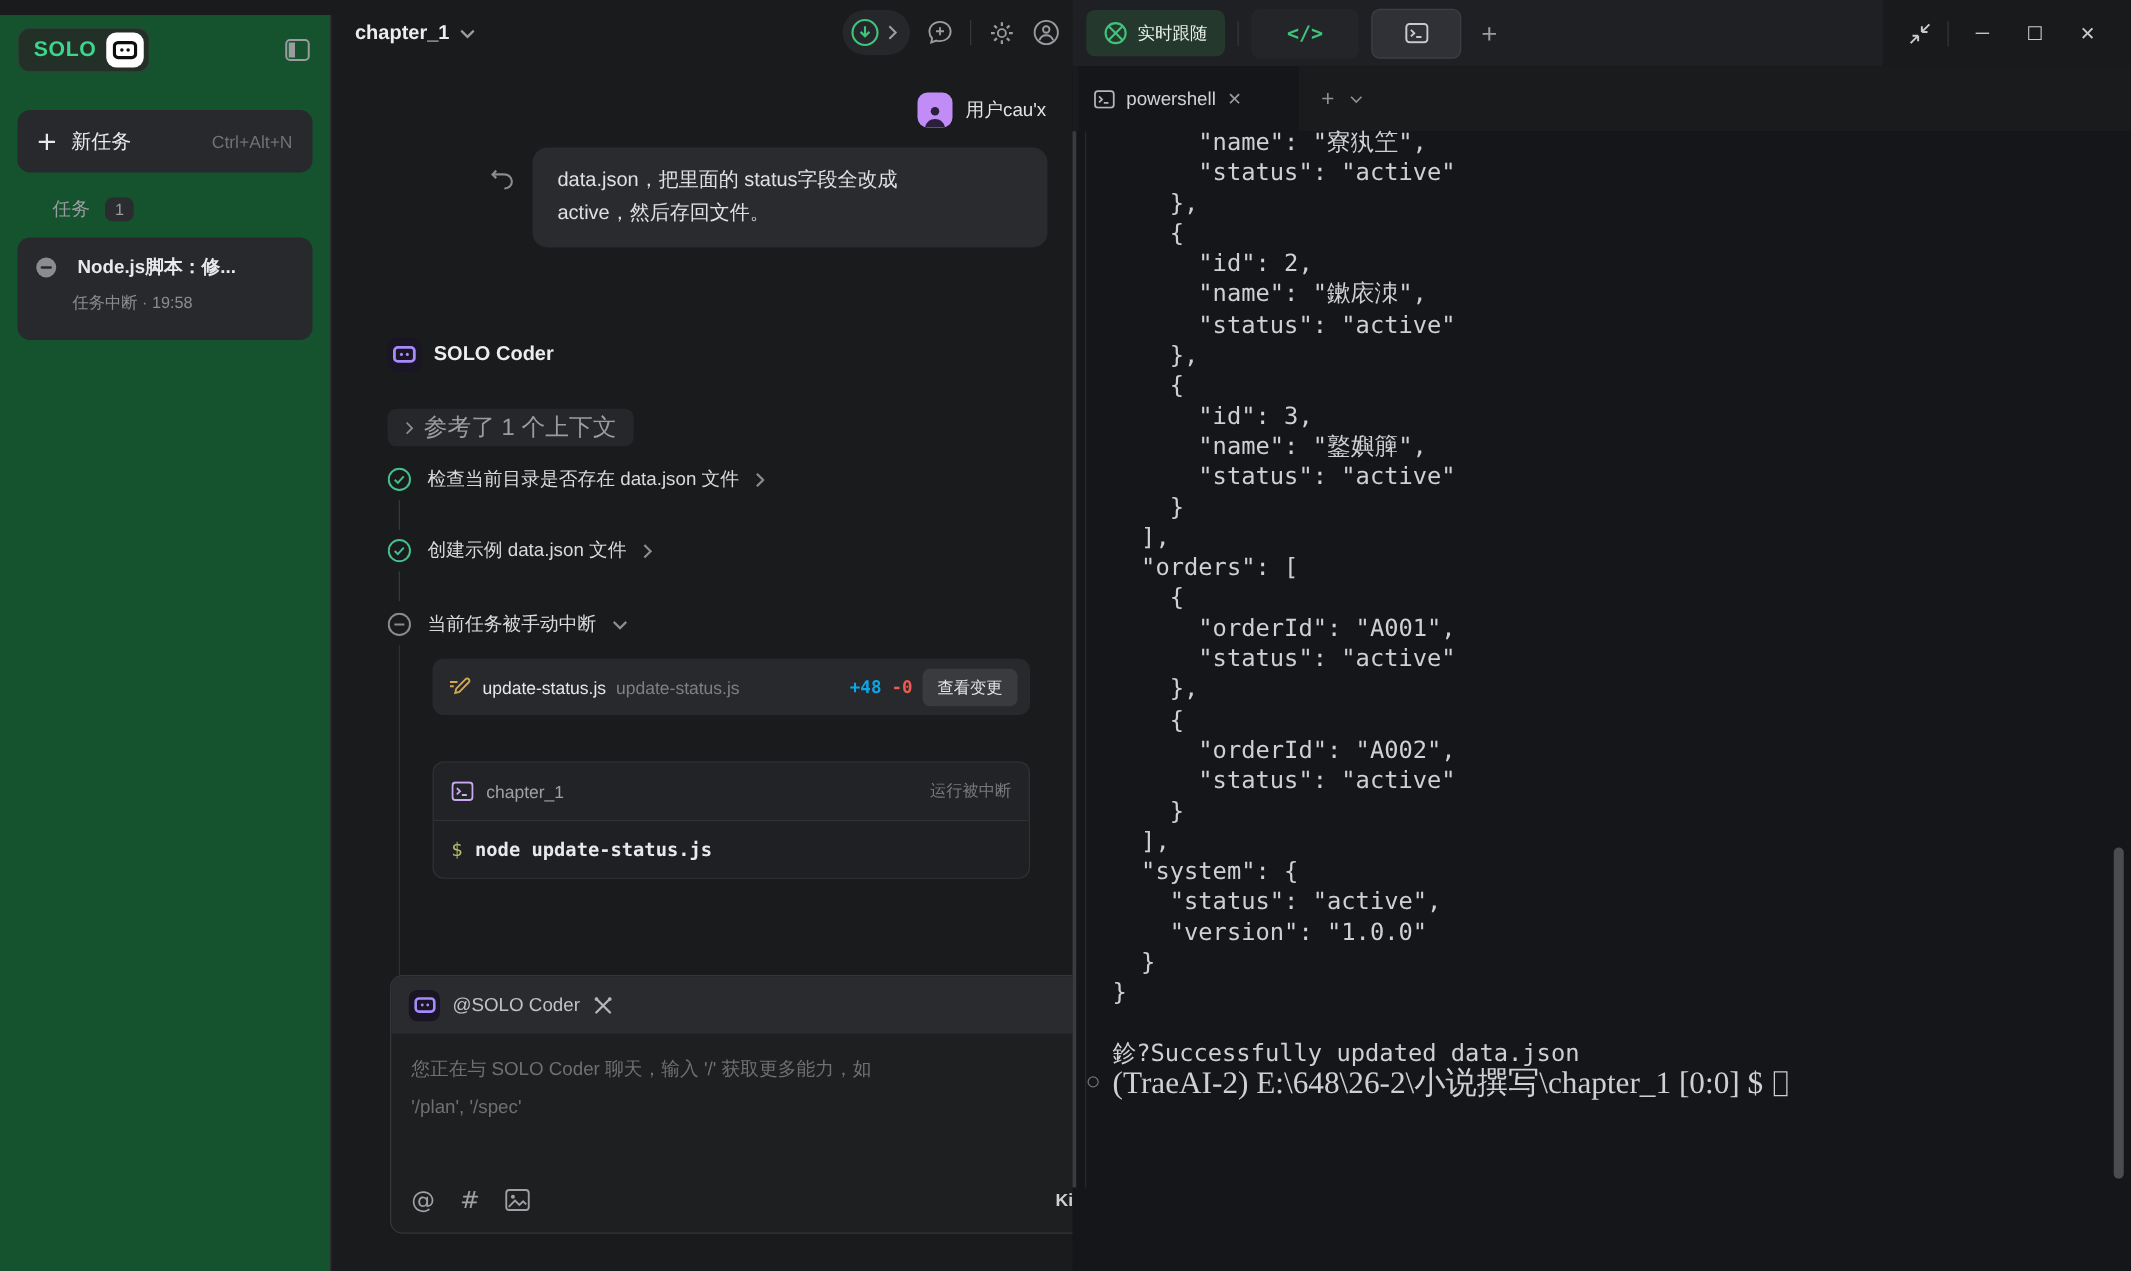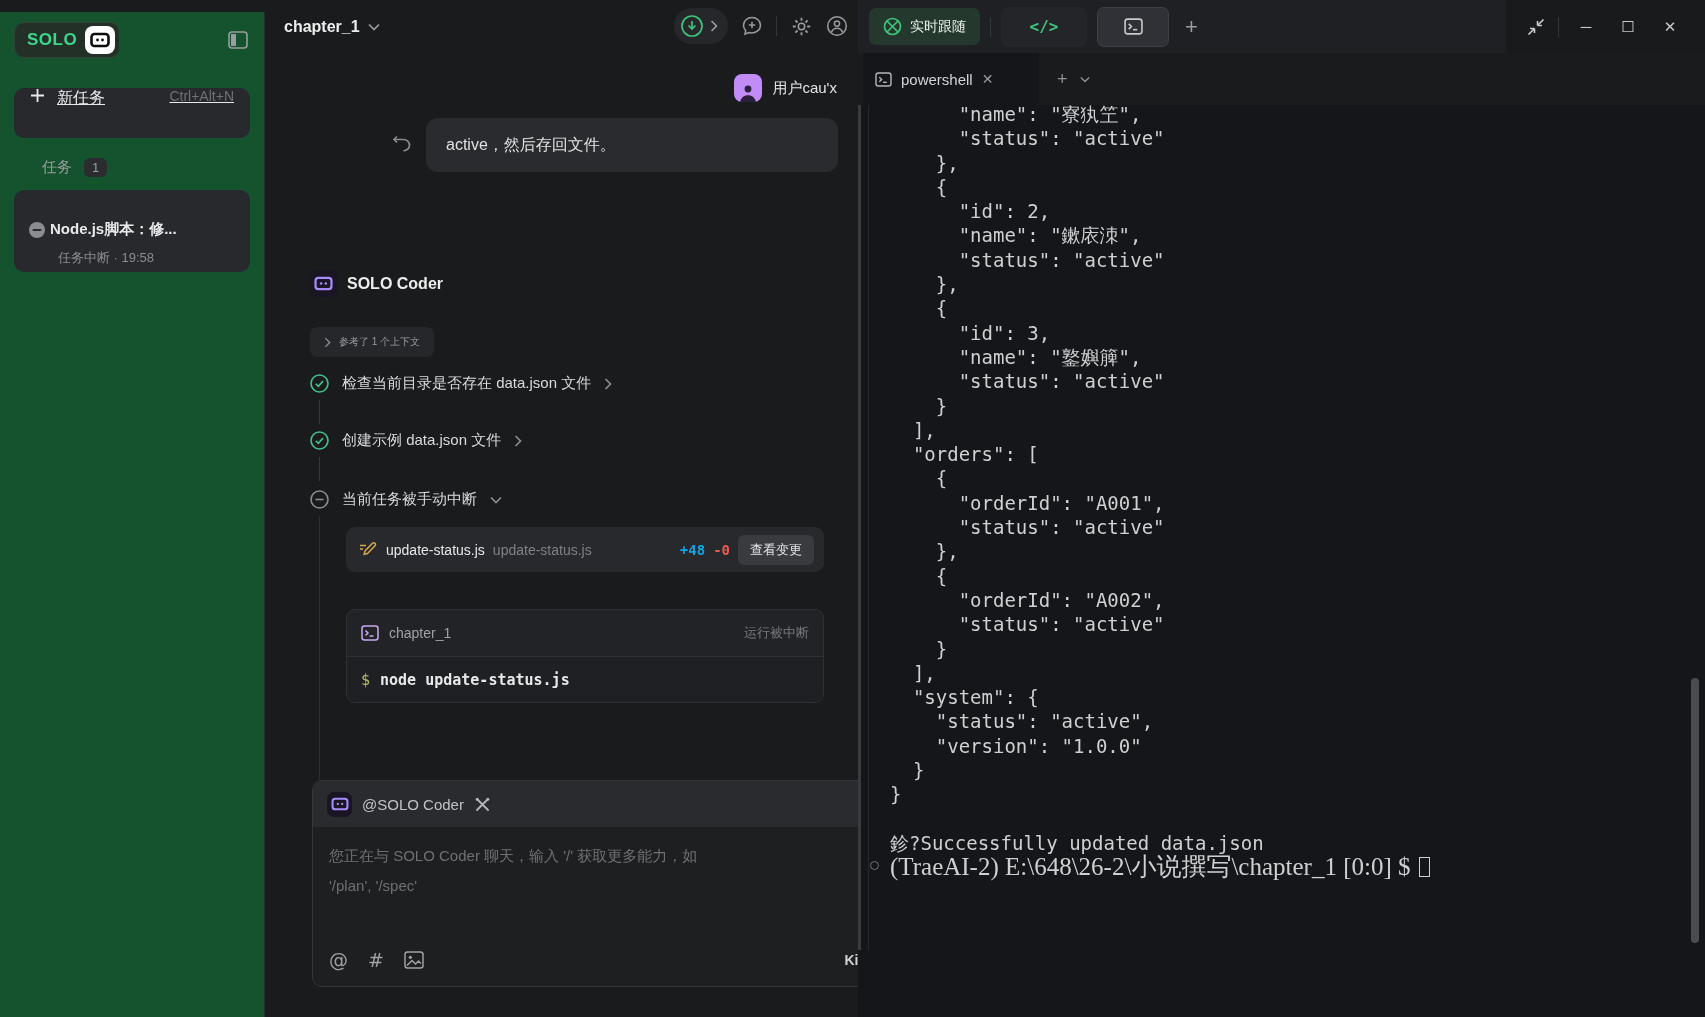--- a/index.html
+++ b/index.html
@@ -10,27 +10,27 @@
   svg{display:block;}
 
   
   .sidebar{left:0;top:12px;width:265px;height:1017px;background:#14532d;border-right:1px solid #2b2c2f;}
   .logo-pill{left:14px;top:10px;height:36px;padding:0 4px 0 12px;background:#233028;border:1px solid #2f4436;
              border-radius:10px;display:flex;align-items:center;gap:8px;}
   .logo-text{color:#3dd68c;font-weight:bold;font-size:17px;letter-spacing:.5px;}
   .logo-bot{width:30px;height:28px;background:#ffffff;border-radius:8px;display:flex;align-items:center;justify-content:center;}
   .panel-toggle{left:226px;top:16px;width:24px;height:24px;display:flex;align-items:center;justify-content:center;cursor:pointer;}
   .newtask-btn{left:14px;top:76px;width:236px;height:50px;background:#28292c;border-radius:10px;
-               display:flex;align-items:flex-start;padding:0 16px;gap:12px;font-size:16px;color:#e8e9ea;cursor:pointer;text-decoration:underline;}
+               display:flex;align-items:center;padding:0 16px;gap:12px;font-size:16px;color:#e8e9ea;cursor:pointer;}
   .newtask-shortcut{margin-left:auto;color:#6f7175;font-size:14px;}
   .tasks-row{left:18px;top:146px;display:flex;align-items:center;gap:12px;}
   .tasks-label{color:#9a9ca0;font-size:15px;margin-left:24px;}
   .tasks-badge{background:#2b2c2f;color:#9a9ca0;font-size:13px;border-radius:6px;padding:2px 8px;}
   .task-card{left:14px;top:178px;width:236px;height:82px;background:#28292c;border-radius:10px;padding:14px 14px;cursor:pointer;}
-  .task-title-row{display:flex;align-items:center;gap:4px;margin-top:16px;}
+  .task-title-row{display:flex;align-items:center;gap:16px;}
   .task-title{color:#e8e9ea;font-size:15px;font-weight:600;white-space:nowrap;overflow:hidden;}
   .task-status{color:#8a8c90;font-size:13px;margin:10px 0 0 30px;}
 
   
   .chat{left:266px;top:0;width:591px;height:1017px;background:#1a1b1d;}
   .chat-header-title{left:18px;top:18px;display:flex;align-items:center;gap:8px;color:#eceded;
                      font-size:16px;font-weight:bold;cursor:pointer;}
   .hdr-icons{right:8px;top:8px;display:flex;align-items:center;gap:12px;height:36px;}
   .dl-pill{background:#26272a;border-radius:18px;height:36px;display:flex;align-items:center;gap:6px;padding:0 10px 0 6px;cursor:pointer;}
   .icon-btn{width:24px;height:24px;display:flex;align-items:center;justify-content:center;cursor:pointer;}
@@ -39,21 +39,21 @@
   .user-row{right:20px;top:74px;display:flex;align-items:center;gap:10px;}
   .avatar{width:28px;height:28px;border-radius:8px;background:#c18cf5;display:flex;align-items:flex-end;justify-content:center;overflow:hidden;}
   .user-name{color:#e3e4e6;font-size:15px;}
   .undo-icon{left:126px;top:134px;cursor:pointer;}
   .user-bubble{left:160px;top:118px;width:412px;background:#2a2b2e;border-radius:12px;padding:14px 20px;
                font-size:16px;line-height:26px;color:#dfe0e1;}
   .bot-row{left:44px;top:270px;display:flex;align-items:center;gap:10px;}
   .bot-icon{width:27px;height:27px;border-radius:7px;background:#191522;display:flex;align-items:center;justify-content:center;}
   .bot-name{color:#eceded;font-size:16px;font-weight:bold;}
   .ctx-pill{left:44px;top:327px;height:30px;background:#26272a;border-radius:7px;display:flex;align-items:center;
-            gap:8px;padding:0 14px;color:#9a9ca0;font-size:10px;cursor:pointer;}
+            gap:8px;padding:0 14px;color:#9a9ca0;font-size:19px;cursor:pointer;}
   .step{left:44px;display:flex;align-items:center;gap:13px;font-size:15px;color:#d9dadb;cursor:pointer;}
   .step-chev{color:#8b8d91;}
   .connector{left:53px;width:1px;background:#37383c;}
   .guide{left:53px;top:516px;width:1px;height:274px;background:#2e2f32;}
 
   .file-card{left:80px;top:527px;width:478px;height:45px;background:#28292c;border-radius:9px;
              display:flex;align-items:center;padding:0 10px 0 12px;gap:8px;}
   .file-name{color:#e6e7e8;font-size:14px;}
   .file-path{color:#7e8085;font-size:14px;overflow:hidden;white-space:nowrap;flex:1;}
   .diff-add{color:#0ea5e9;font-size:14px;font-weight:600;font-family:"DejaVu Sans Mono",monospace;}
@@ -206,20 +206,21 @@
       </span>
       <span class="user-name">用户cau'x</span>
     </div>
     <div class="abs undo-icon">
       <svg width="20" height="18" viewBox="0 0 20 18">
           <path d="M5 2.5L2 5.5l3 3" fill="none" stroke="#8a8c90" stroke-width="1.7"></path>
           <path d="M2.3 5.5h9.2c3.3 0 6 2.5 6 5.7s-2.7 5.6-6 5.6" fill="none" stroke="#8a8c90" stroke-width="1.7"></path>
         </svg>
     </div>
     <div class="abs user-bubble">
+      <div>data.json，把里面的 status字段全改成</div>
       <div>active，然后存回文件。</div>
     </div>
 
     <div class="abs bot-row">
       <span class="bot-icon">
         <svg width="19" height="15" viewBox="0 0 20 16">
             <rect x="1.5" y="2" width="17" height="12" rx="3" fill="none" stroke="#a78bfa" stroke-width="2.4"></rect>
             <circle cx="7.5" cy="8" r="1.3" fill="#a78bfa"></circle>
             <circle cx="12.5" cy="8" r="1.3" fill="#a78bfa"></circle>
           </svg>

